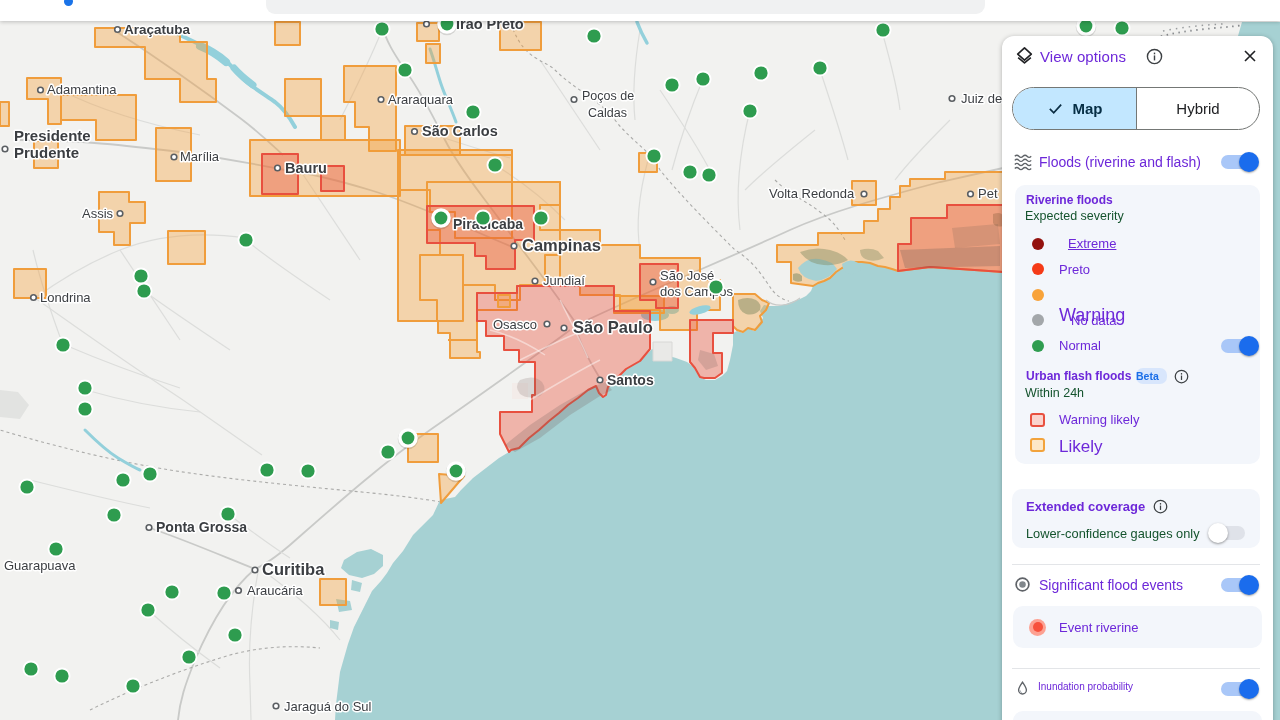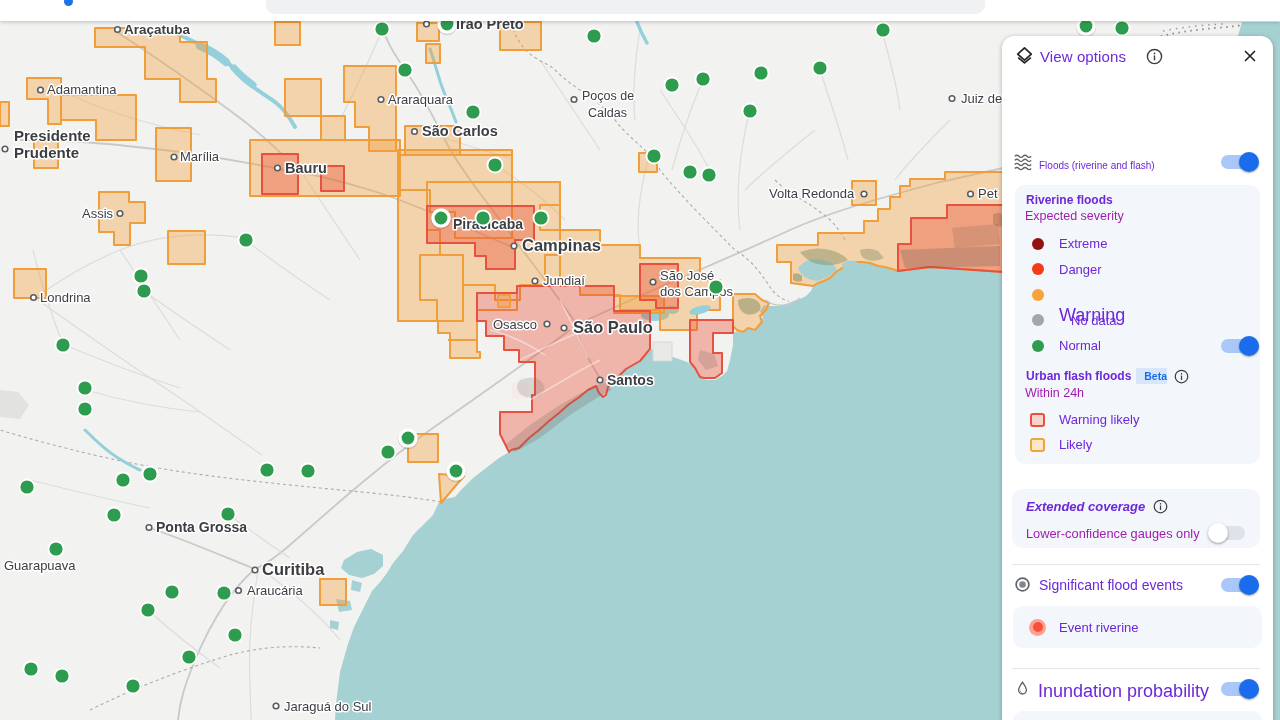--- a/index.html
+++ b/index.html
@@ -10,21 +10,21 @@
   #topbar{position:absolute;left:0;top:0;width:1280px;height:21px;background:#fff;
     box-shadow:0 1px 4px rgba(0,0,0,0.22);}
   #searchpill{position:absolute;left:266px;top:0;width:719px;height:14px;background:#f0f1f2;
     border-radius:0 0 9px 9px;}
   #logodot{position:absolute;left:64px;top:-3px;width:9px;height:9px;border-radius:50%;background:#1a73e8;}
   
   #panel{position:absolute;left:1002px;top:36px;width:271px;height:700px;background:#fff;
     border-radius:12px;box-shadow:0 1px 5px rgba(0,0,0,0.28);}
   .abs{position:absolute;}
   .ptext{color:#6d28d9;}
-  .grey{color:#a21caf;}
+  .grey{color:#14532d;}
   .gbox{position:absolute;background:#f3f6fb;border-radius:10px;}
   
   .tgl{position:absolute;width:36px;height:14px;border-radius:7px;background:#a9c7f8;}
   .tgl .knob{position:absolute;left:18px;top:-3px;width:20px;height:20px;border-radius:50%;
     background:#1a6ced;box-shadow:0 1px 2px rgba(0,0,0,0.35);}
   .tglOff{position:absolute;width:36px;height:14px;border-radius:7px;background:#dfe2e9;}
   .tglOff .knob{position:absolute;left:-1px;top:-3px;width:20px;height:20px;border-radius:50%;
     background:#fff;box-shadow:0 1px 2.5px rgba(0,0,0,0.4);}
   .ldot{position:absolute;width:12px;height:12px;border-radius:50%;}
   .seg{position:absolute;left:10px;top:51px;width:246px;height:41px;border:1px solid #747775;
@@ -320,64 +320,75 @@
     <div class="abs ptext" style="left:38px;top:12px;font-size:15px;letter-spacing:0.1px;">View options</div>
     <svg class="abs" style="left:144px;top:12px" width="17" height="17" viewBox="0 0 24 24">
       <circle cx="12" cy="12" r="10" fill="none" stroke="#3c4043" stroke-width="2"></circle>
       <rect x="11" y="10.5" width="2" height="7" fill="#3c4043"></rect>
       <rect x="11" y="6.5" width="2" height="2.4" fill="#3c4043"></rect>
     </svg>
     <svg class="abs" style="left:242px;top:14px" width="12" height="12" viewBox="0 0 12 12">
       <path d="M1 1 L11 11 M11 1 L1 11" stroke="#202124" stroke-width="1.6"></path>
     </svg>
 
+    <div class="seg">
+      <div class="l">
+        <svg width="17" height="17" viewBox="0 0 24 24" style="margin-right:9px">
+          <path d="M4 12.5 L9.5 18 L20 6.5" fill="none" stroke="#0b2e44" stroke-width="2.4"></path>
+        </svg>
+        <span style="font-size:15px;font-weight:bold;color:#062e45;">Map</span>
+      </div>
+      <div class="r">
+          <span style="font-size:15px;color:#202124;">Hybrid</span>
+        </div>
+    </div>
 
     <svg class="abs" style="left:11px;top:117px" width="20" height="18" viewBox="0 0 24 22">
       <path d="M2 4 q2.5 -2.6 5 0 q2.5 2.6 5 0 q2.5 -2.6 5 0 q2.5 2.6 5 0" fill="none" stroke="#5f6368" stroke-width="1.7"></path>
       <path d="M2 9 q2.5 -2.6 5 0 q2.5 2.6 5 0 q2.5 -2.6 5 0 q2.5 2.6 5 0" fill="none" stroke="#5f6368" stroke-width="1.7"></path>
       <path d="M2 14 q2.5 -2.6 5 0 q2.5 2.6 5 0 q2.5 -2.6 5 0 q2.5 2.6 5 0" fill="none" stroke="#5f6368" stroke-width="1.7"></path>
       <path d="M2 19 q2.5 -2.6 5 0 q2.5 2.6 5 0 q2.5 -2.6 5 0 q2.5 2.6 5 0" fill="none" stroke="#5f6368" stroke-width="1.7"></path>
     </svg>
-    <div class="abs ptext" style="left:37px;top:124px;font-size:10px;">Floods (riverine and flash)</div>
+    <div class="abs ptext" style="left:37px;top:118px;font-size:14px;">Floods (riverine and flash)</div>
     <div class="tgl" style="left:219px;top:119px">
         <div class="knob"></div>
       </div>
 
     <div class="gbox" style="left:13px;top:149px;width:245px;height:279px;"></div>
     <div class="abs ptext" style="left:24px;top:157px;font-size:12px;font-weight:bold;">Riverine floods</div>
     <div class="abs grey" style="left:23px;top:173px;font-size:12.5px;">Expected severity</div>
     <div class="ldot" style="left:29.5px;top:201.6px;background:#93110e;"></div>
-    <div class="abs ptext" style="left:57px;top:200px;font-size:13px;">Extreme</div>
+    <div class="abs ptext" style="left:66px;top:200px;font-size:13px;text-decoration:underline;">Extreme</div>
     <div class="ldot" style="left:29.5px;top:227.2px;background:#f53a17;"></div>
-    <div class="abs ptext" style="left:57px;top:225.6px;font-size:13px;">Danger</div>
+    <div class="abs ptext" style="left:57px;top:225.6px;font-size:13px;">Preto</div>
     <div class="ldot" style="left:29.5px;top:252.8px;background:#f8a33a;"></div>
     <div class="abs ptext" style="left:57px;top:269px;font-size:18px;">Warning</div>
     <div class="ldot" style="left:29.5px;top:278.4px;background:#a3a7aa;"></div>
     <div class="abs ptext" style="left:57px;top:276.8px;font-size:13px;margin-left:12px;">No data</div>
     <div class="ldot" style="left:29.5px;top:304px;background:#2f9d50;"></div>
     <div class="abs ptext" style="left:57px;top:302.4px;font-size:13px;">Normal</div>
     <div class="tgl" style="left:219px;top:303px">
         <div class="knob"></div>
       </div>
     <div class="abs ptext" style="left:24px;top:333px;font-size:12px;font-weight:bold;">Urban flash floods</div>
-    <div class="abs" style="left:134px;top:331.5px;width:31px;height:16px;background:#d8e6fc;border-radius:0;
-      font-size:10.5px;font-weight:bold;color:#1a6ee8;text-align:right;line-height:16px;">Beta</div>
+    <div class="abs" style="left:134px;top:331.5px;width:31px;height:16px;background:#d8e6fc;border-radius:7px;
+      font-size:10.5px;font-weight:bold;color:#1a6ee8;text-align:left;line-height:16px;">Beta</div>
     <svg class="abs" style="left:172px;top:332.5px" width="15" height="15" viewBox="0 0 24 24">
       <circle cx="12" cy="12" r="10" fill="none" stroke="#3c4043" stroke-width="2"></circle>
       <rect x="11" y="10.5" width="2" height="7" fill="#3c4043"></rect>
       <rect x="11" y="6.5" width="2" height="2.4" fill="#3c4043"></rect>
     </svg>
     <div class="abs grey" style="left:23px;top:350px;font-size:12.5px;">Within 24h</div>
     <div class="abs" style="left:28px;top:376.5px;width:10.5px;height:10.5px;border:2.2px solid #e8503f;background:#fad3cd;border-radius:3px;"></div>
     <div class="abs ptext" style="left:57px;top:376px;font-size:13px;">Warning likely</div>
     <div class="abs" style="left:28px;top:401.5px;width:10.5px;height:10.5px;border:2.2px solid #f2a33c;background:#fde8c8;border-radius:3px;"></div>
-    <div class="abs ptext" style="left:57px;top:401px;font-size:13px;">Likely</div>
+    <div class="abs ptext" style="left:57px;top:401px;font-size:17px;">Likely</div>
 
     <div class="gbox" style="left:10px;top:453px;width:248px;height:59px;"></div>
-    <div class="abs ptext" style="left:24px;top:463px;font-size:13px;font-weight:bold;font-style:italic;">Extended coverage</div>
+    <div class="abs ptext" style="left:24px;top:463px;font-size:13px;font-weight:bold;">Extended coverage</div>
     <svg class="abs" style="left:151px;top:463px" width="15" height="15" viewBox="0 0 24 24">
       <circle cx="12" cy="12" r="10" fill="none" stroke="#3c4043" stroke-width="2"></circle>
       <rect x="11" y="10.5" width="2" height="7" fill="#3c4043"></rect>
       <rect x="11" y="6.5" width="2" height="2.4" fill="#3c4043"></rect>
     </svg>
     <div class="abs grey" style="left:24px;top:490px;font-size:12.8px;">Lower-confidence gauges only</div>
     <div class="tglOff" style="left:207px;top:489.5px">
         <div class="knob"></div>
       </div>
 
@@ -396,20 +407,20 @@
     <div class="abs" style="left:27px;top:582.5px;width:17px;height:17px;border-radius:50%;background:#fda192;"></div>
     <div class="abs" style="left:30.5px;top:586px;width:10px;height:10px;border-radius:50%;background:#f7513c;"></div>
     <div class="abs ptext" style="left:57px;top:584px;font-size:13px;">Event riverine</div>
 
     <div class="abs" style="left:10px;top:632px;width:248px;height:1px;background:#e3e5e8;"></div>
 
     <svg class="abs" style="left:12px;top:644px" width="17" height="17" viewBox="0 0 24 24">
       <path d="M12 3 C9.2 7.2 6.5 10.6 6.5 14.2 A5.5 5.5 0 0 0 17.5 14.2 C17.5 10.6 14.8 7.2 12 3 Z" fill="none" stroke="#5f6368" stroke-width="1.9"></path>
       <path d="M8.5 14.5 a3.5 3.5 0 0 0 2.5 3.3" fill="none" stroke="#9aa0a6" stroke-width="1.4"></path>
     </svg>
-    <div class="abs ptext" style="left:36px;top:645px;font-size:18px;text-align:right;">Inundation probability</div>
+    <div class="abs ptext" style="left:36px;top:645px;font-size:10px;text-align:right;">Inundation probability</div>
     <div class="tgl" style="left:219px;top:646px">
         <div class="knob"></div>
       </div>
 
     <div class="gbox" style="left:11px;top:675px;width:249px;height:40px;"></div>
   </div>
 </div>
 
 </body></html>

